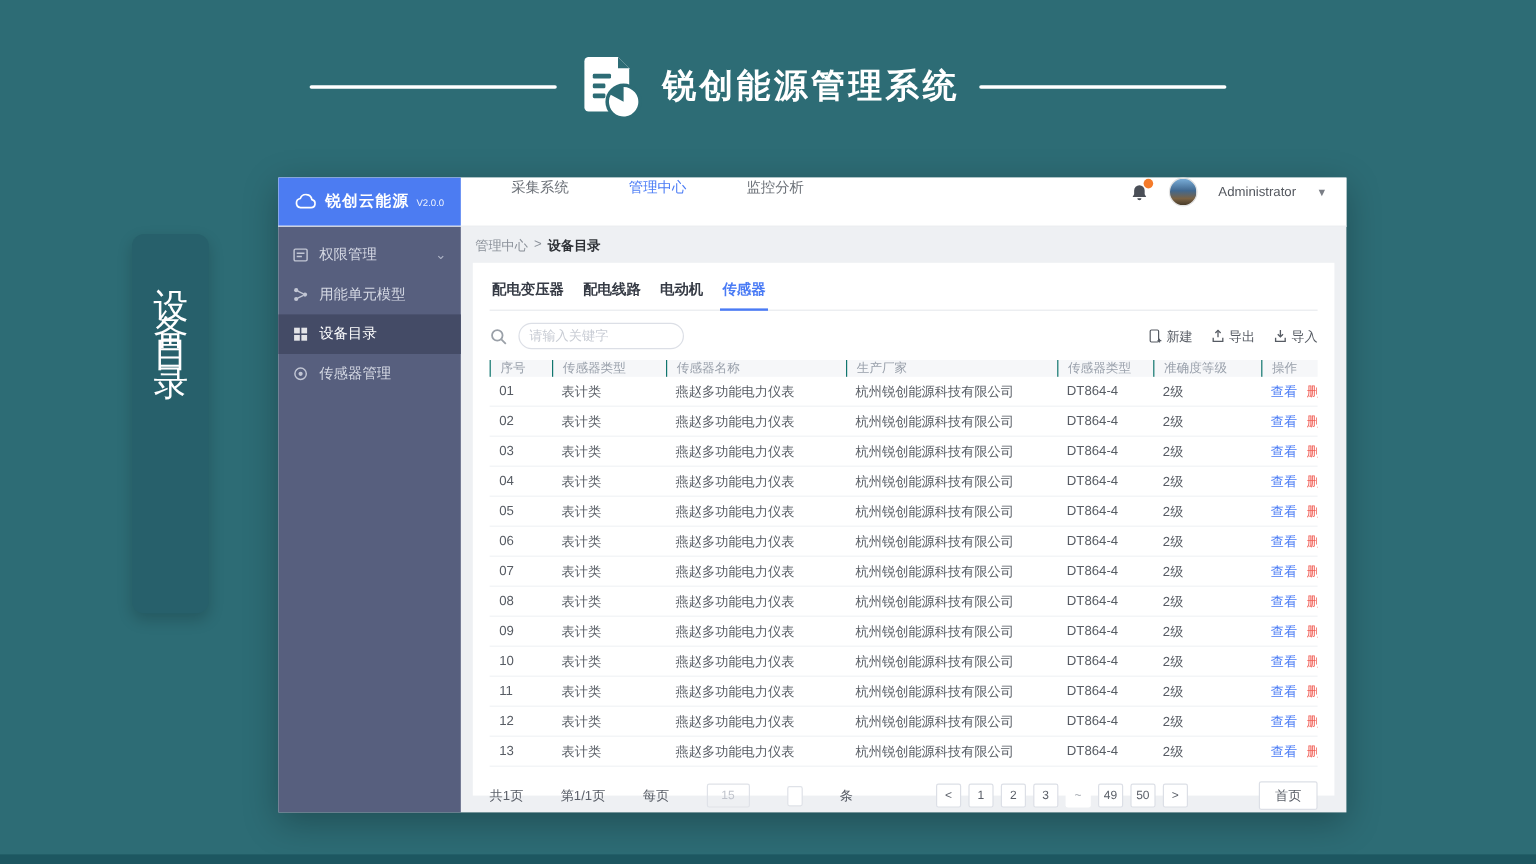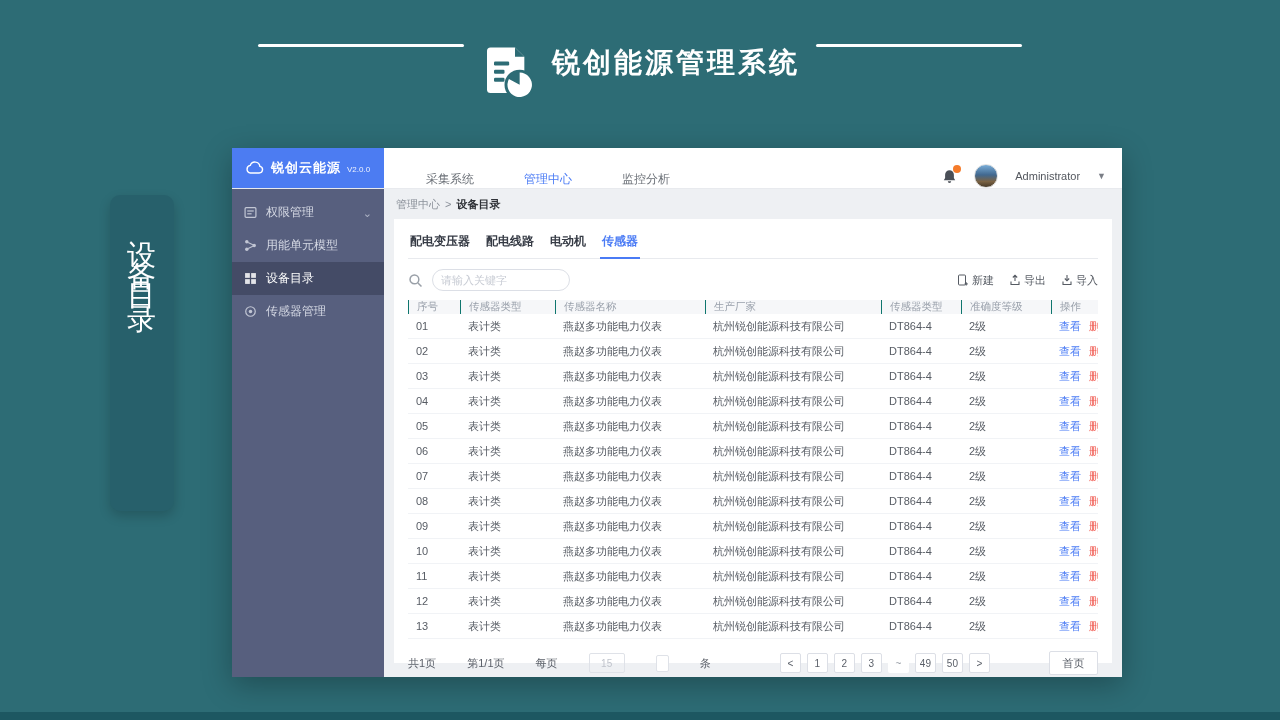--- a/index.html
+++ b/index.html
@@ -1,33 +1,33 @@
 <!DOCTYPE html>
 <html><head>
 <meta charset="utf-8">
 <style>
   html,body{margin:0;padding:0}
   body{width:1280px;height:720px;background:#2d6c75;font-family:"Liberation Sans",sans-serif;overflow:hidden;position:relative}
   .bottom-strip{position:absolute;left:0;bottom:0;width:100%;height:8px;background:#1d5761}
 
   
-  .title-bar{position:absolute;top:44px;left:0;width:100%;display:flex;justify-content:center;gap:16px}
+  .title-bar{position:absolute;top:44px;left:0;width:100%;display:flex;align-items:center;justify-content:center;gap:16px}
   .title-line{width:206px;height:3px;background:#fff;border-radius:2px}
   .title-icon svg{display:block}
   .title-text{color:#fff;font-size:28px;font-weight:bold;letter-spacing:3px}
 
   
   .side-card{position:absolute;left:110px;top:195px;width:64px;height:316px;background:#27606b;border-radius:10px;
     box-shadow:0 5px 12px rgba(0,0,0,.18);display:flex;justify-content:center;padding-top:22px;box-sizing:border-box;color:#fff}
   .side-card span{writing-mode:vertical-lr;text-orientation:upright;letter-spacing:22px;font-size:29px}
 
   
   .window{position:absolute;left:232px;top:148px;width:890px;height:529px;background:#eef0f3;
     box-shadow:0 8px 28px rgba(0,0,0,.28);display:flex;flex-direction:column}
-  .topbar{flex:0 0 40px;height:40px;background:#fff;display:flex;align-items:flex-end;border-bottom:1px solid #e8eaee}
+  .topbar{flex:0 0 40px;height:40px;background:#fff;display:flex;align-items:flex-start;border-bottom:1px solid #e8eaee}
   .logo{width:152px;height:40px;background:#4c7cf2;color:#fff;display:flex;align-items:center;gap:6px;padding-left:13px;box-sizing:border-box;flex:0 0 152px}
   .logo-name{font-size:13px;font-weight:bold;letter-spacing:1px}
   .logo-ver{font-size:8px;opacity:.9;margin-top:3px}
   .topnav{display:flex;gap:50px;margin-left:42px;font-size:12px;color:#6b7077}
   .topnav .nav-item{cursor:pointer}
   .topnav .nav-item.active{color:#4a7bf5}
   .top-right{margin-left:auto;display:flex;align-items:center;gap:17px;padding-right:16px}
   .bell-wrap{position:relative;display:flex}
   .badge{position:absolute;top:-4px;right:-4px;width:8px;height:8px;border-radius:50%;background:#f57b2a}
   .avatar{width:22px;height:22px;border-radius:50%;border:1px solid #e2e2e2;

